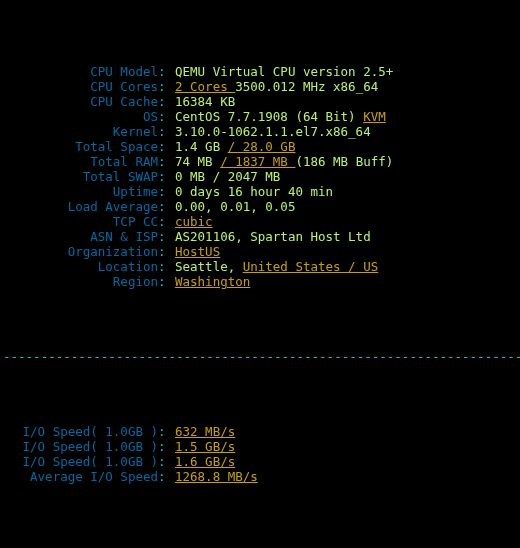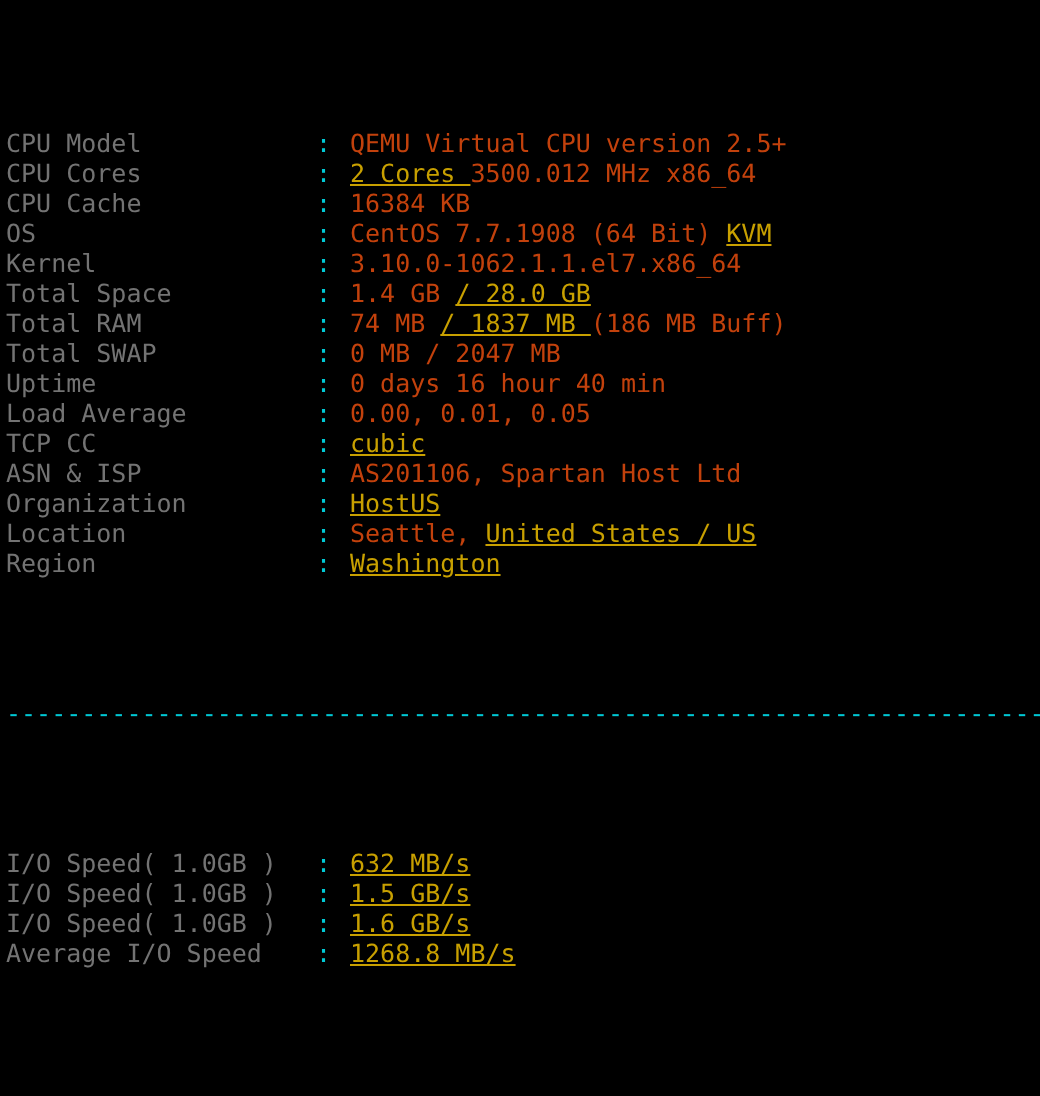--- a/index.html
+++ b/index.html
@@ -15,29 +15,30 @@
     font-family: "DejaVu Sans Mono", "Liberation Mono", monospace;
     font-size: 12.5px;
     line-height: 15px;
     color: #e6e6e6;
     -webkit-font-smoothing: none;
   }
   #terminal {
     padding: 4px 0 0 3px;
     white-space: pre;
   }
-  .cyan   { color: #c2410c; }
+  .cyan   { color: #bef264; }
   .yellow { color: #c8a000; text-decoration: underline; }
 
   
   .info-row { display: flex; height: 15px; }
   .info-label {
     width: 155px;
     flex: 0 0 155px;
-    color: #737373;
+    color: #0369a1;
+    text-align: right;
   }
   .info-colon {
     width: 17px;
     flex: 0 0 17px;
     color: #00c8d4;
   }
   .info-value { flex: 1 1 auto; }
 
   
   .sep {

